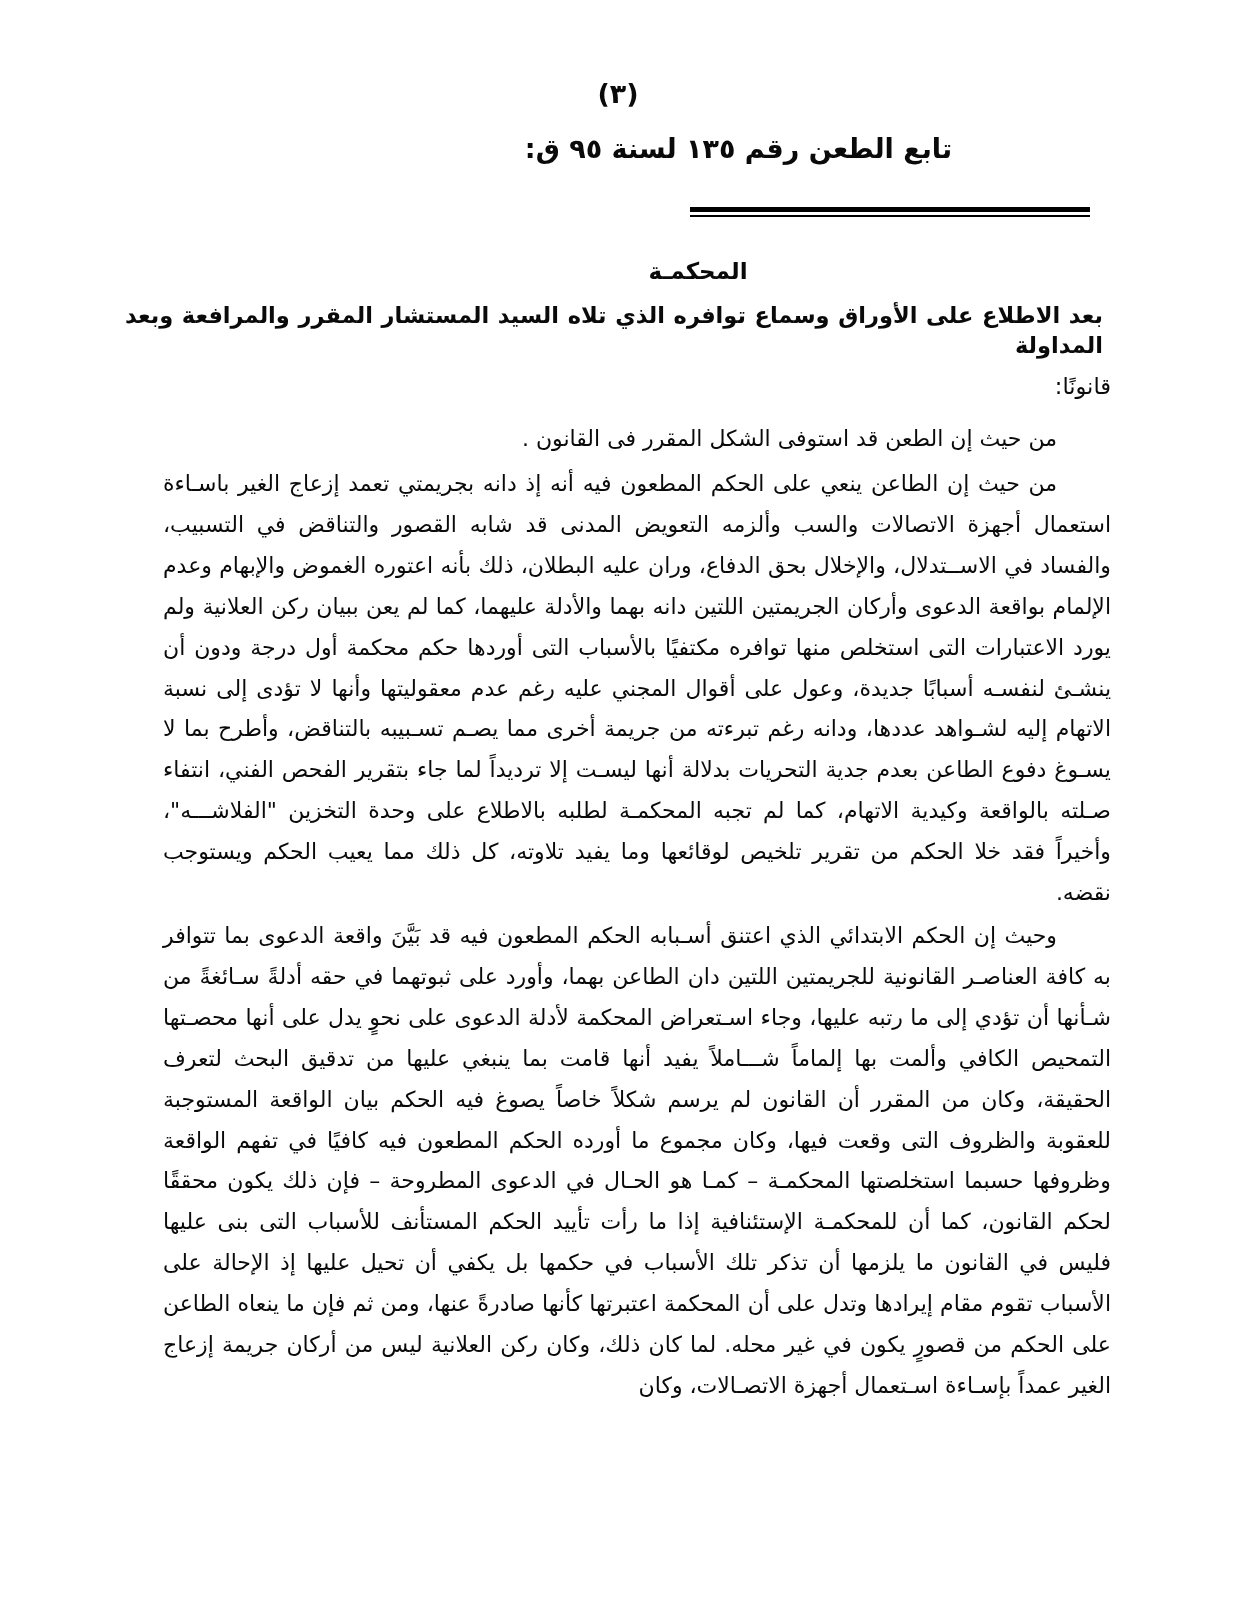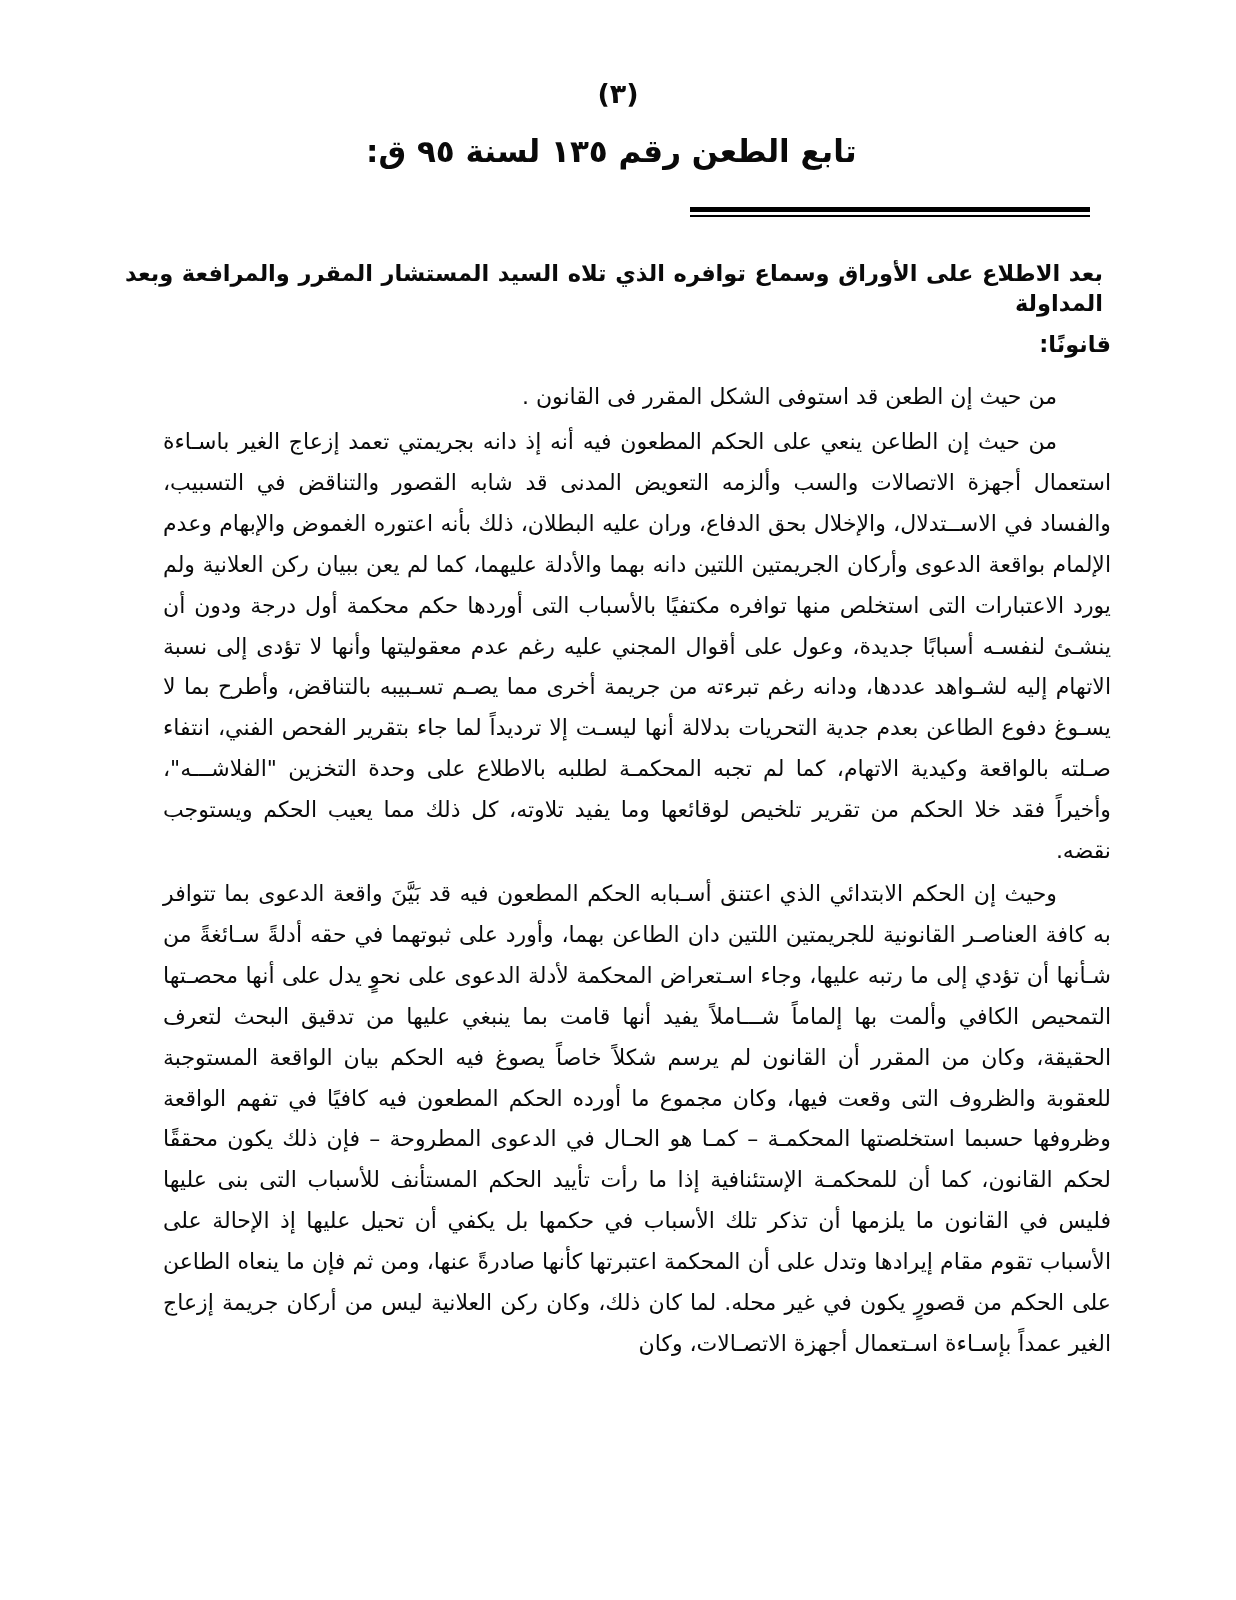--- a/index.html
+++ b/index.html
@@ -35,22 +35,22 @@
     letter-spacing: 0.5px;
     direction: rtl;
   }
 
   
   .running-head {
     position: absolute;
     top: 133px;
     right: 125px;
     width: 985px;
-    text-align: left;
-    font-size: 31px;
+    text-align: center;
+    font-size: 27px;
     font-weight: 700;
     direction: rtl;
     padding-left: 240px;
     box-sizing: border-box;
   }
 
   
   .rule-wrap {
     position: absolute;
     top: 207px;
@@ -94,21 +94,21 @@
     font-weight: 700;
     text-align: justify;
     text-align-last: justify;
     margin: 0 0 10px 0;
     line-height: 1.35;
     padding-right: 8px;
   }
 
   .legal-word {
     font-size: 22.5px;
-    font-weight: 700;
+    font-weight: 400;
     text-align: right;
     margin: 0 0 18px 0;
     line-height: 1.35;
   }
 
   p.body-para {
     font-size: 22px;
     line-height: 1.86;
     text-align: justify;
     margin: 0 0 2px 0;
@@ -136,20 +136,21 @@
   <div class="running-head">تابع الطعن رقم ١٣٥ لسنة ٩٥ ق:</div>
 
   <div class="rule-wrap">
     <div class="rule-thick"></div>
     <div class="rule-gap"></div>
     <div class="rule-thin"></div>
   </div>
 
   <div class="content">
 
+    <div class="court-heading">المحكمـة</div>
 
     <div class="intro-line">بعد الاطلاع على الأوراق وسماع توافره الذي تلاه السيد المستشار المقرر والمرافعة وبعد المداولة</div>
 
     <div class="legal-word">قانونًا:</div>
 
     <p class="body-para first-short">من حيث إن الطعن قد استوفى الشكل المقرر فى القانون .</p>
 
     <p class="body-para indent">من حيث إن الطاعن ينعي على الحكم المطعون فيه أنه إذ دانه بجريمتي تعمد إزعاج الغير باسـاءة استعمال أجهزة الاتصالات والسب وألزمه التعويض المدنى قد شابه القصور والتناقض في التسبيب، والفساد في الاســتدلال، والإخلال بحق الدفاع، وران عليه البطلان، ذلك بأنه اعتوره الغموض والإبهام وعدم الإلمام بواقعة الدعوى وأركان الجريمتين اللتين دانه بهما والأدلة عليهما، كما لم يعن ببيان ركن العلانية ولم يورد الاعتبارات التى استخلص منها توافره مكتفيًا بالأسباب التى أوردها حكم محكمة أول درجة ودون أن ينشـئ لنفسـه أسبابًا جديدة، وعول على أقوال المجني عليه رغم عدم معقوليتها وأنها لا تؤدى إلى نسبة الاتهام إليه لشـواهد عددها، ودانه رغم تبرءته من جريمة أخرى مما يصـم تسـبيبه بالتناقض، وأطرح بما لا يسـوغ دفوع الطاعن بعدم جدية التحريات بدلالة أنها ليسـت إلا ترديداً لما جاء بتقرير الفحص الفني، انتفاء صـلته بالواقعة وكيدية الاتهام، كما لم تجبه المحكمـة لطلبه بالاطلاع على وحدة التخزين "الفلاشـــه"، وأخيراً فقد خلا الحكم من تقرير تلخيص لوقائعها وما يفيد تلاوته، كل ذلك مما يعيب الحكم ويستوجب نقضه.</p>
 
     <p class="body-para indent">وحيث إن الحكم الابتدائي الذي اعتنق أسـبابه الحكم المطعون فيه قد بَيَّنَ واقعة الدعوى بما تتوافر به كافة العناصـر القانونية للجريمتين اللتين دان الطاعن بهما، وأورد على ثبوتهما في حقه أدلةً سـائغةً من شـأنها أن تؤدي إلى ما رتبه عليها، وجاء اسـتعراض المحكمة لأدلة الدعوى على نحوٍ يدل على أنها محصـتها التمحيص الكافي وألمت بها إلماماً شـــاملاً يفيد أنها قامت بما ينبغي عليها من تدقيق البحث لتعرف الحقيقة، وكان من المقرر أن القانون لم يرسم شكلاً خاصاً يصوغ فيه الحكم بيان الواقعة المستوجبة للعقوبة والظروف التى وقعت فيها، وكان مجموع ما أورده الحكم المطعون فيه كافيًا في تفهم الواقعة وظروفها حسبما استخلصتها المحكمـة – كمـا هو الحـال في الدعوى المطروحة – فإن ذلك يكون محققًا لحكم القانون، كما أن للمحكمـة الإستئنافية إذا ما رأت تأييد الحكم المستأنف للأسباب التى بنى عليها فليس في القانون ما يلزمها أن تذكر تلك الأسباب في حكمها بل يكفي أن تحيل عليها إذ الإحالة على الأسباب تقوم مقام إيرادها وتدل على أن المحكمة اعتبرتها كأنها صادرةً عنها، ومن ثم فإن ما ينعاه الطاعن على الحكم من قصورٍ يكون في غير محله. لما كان ذلك، وكان ركن العلانية ليس من أركان جريمة إزعاج الغير عمداً بإسـاءة اسـتعمال أجهزة الاتصـالات، وكان</p>

